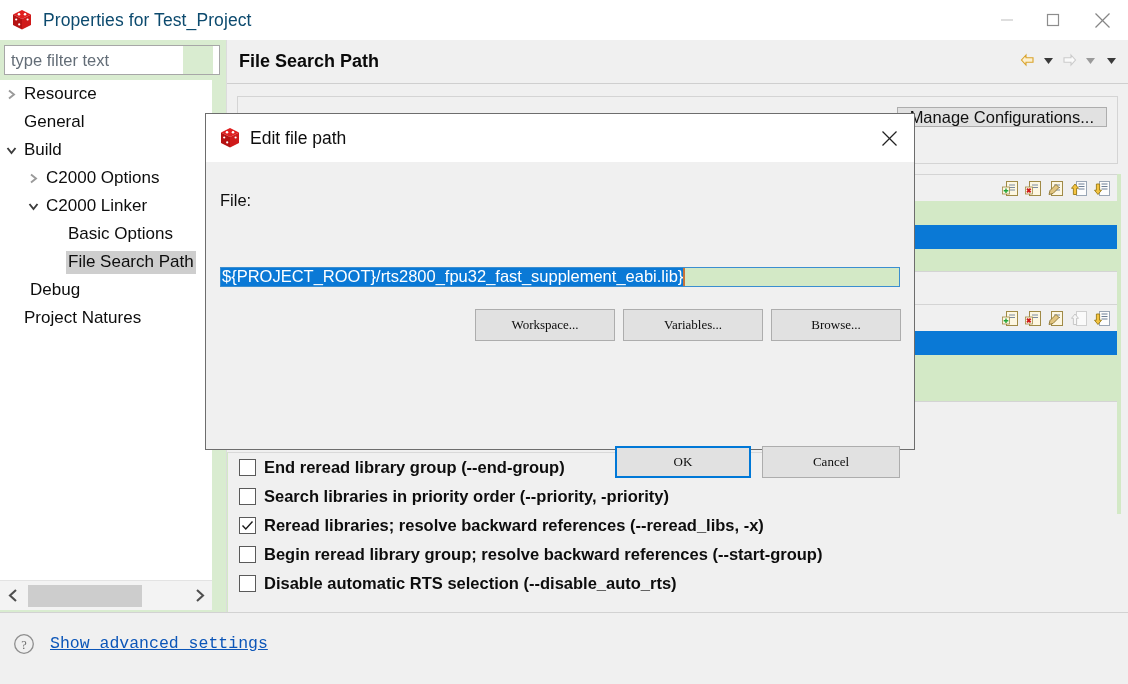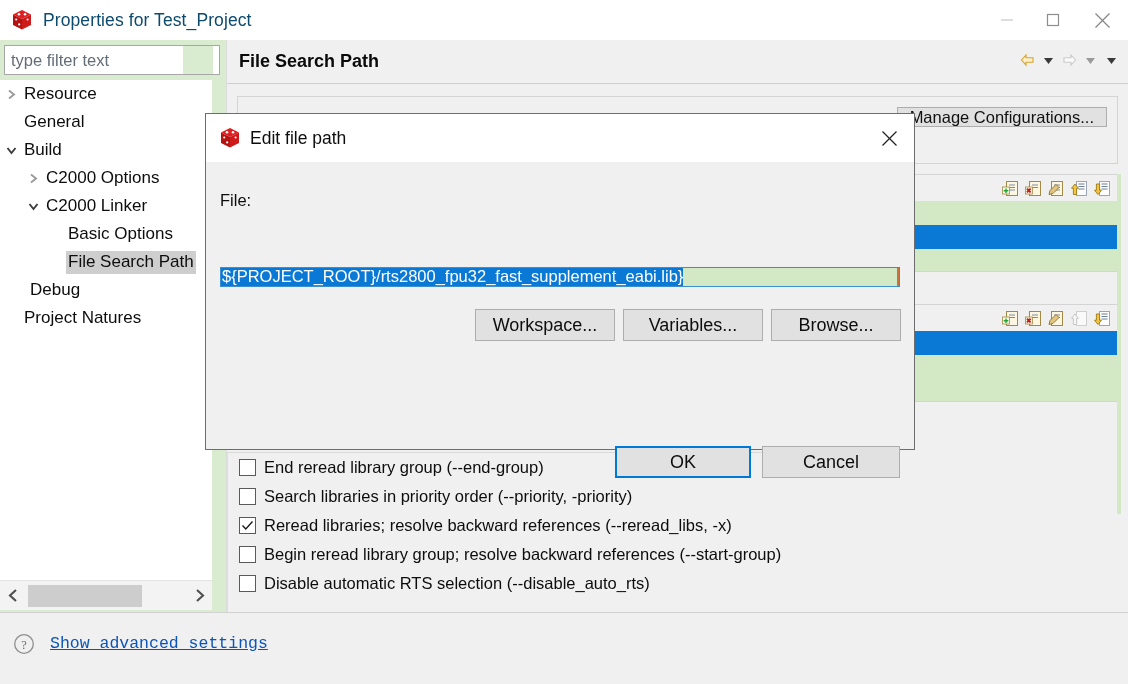--- a/index.html
+++ b/index.html
@@ -201,21 +201,21 @@
   }
   .checkbox {
     width: 17px; height: 17px; flex: 0 0 17px;
     border: 1px solid #5a5a5a;
     background: #ffffff;
     margin-right: 8px;
     display: flex; align-items: center; justify-content: center;
   }
   .checkbox svg { display: block; }
   .opt-label {
-    font-size: 16.5px; color: #0d0d0d; white-space: nowrap;
+    font-size: 16.5px; color: #0d0d0d; white-space: nowrap; font-weight: bold;
   }
 
   
   .green-strip {
     position: absolute; left: 227px; top: 452px;
     width: 6px; height: 160px;
     background: #d3e9c6;
   }
   .green-strip2 {
     position: absolute; left: 890px; top: 134px;
@@ -268,38 +268,37 @@
     position: absolute; left: 14px; top: 29px;
     font-size: 16.5px; color: #0d0d0d;
   }
   .path-field {
     position: absolute; left: 14px; top: 105px;
     width: 680px; height: 20px;
     border: 1px solid #3b8ed0;
     background: #d3e9c6;
     display: flex; align-items: center;
     overflow: hidden;
-    justify-content: space-between;
   }
   .path-sel {
     background: #0a79d6; color: #ffffff;
     font-size: 16.5px;
     padding: 2px 0 3px 1px;
     white-space: nowrap;
     line-height: 21px;
   }
   .path-caret {
     width: 2px; height: 22px; background: #c8743a;
   }
   .dlg-btn {
     position: absolute; height: 32px;
     border: 1px solid #adadad;
     background: #e1e1e1;
-    font-family: Liberation Sans, sans-serif;
-    font-size: 18px; color: #0d0d0d;
+    font-family: Liberation Serif, serif;
+    font-size: 13px; color: #0d0d0d;
     display: flex; align-items: center; justify-content: center;
     white-space: nowrap;
   }
   .dlg-btn.focus { border: 2px solid #0078d7; }
   #ws-btn  { left: 269px; top: 147px; width: 140px; }
   #var-btn { left: 417px; top: 147px; width: 140px; }
   #browse-btn { left: 565px; top: 147px; width: 130px; }
   #ok-btn     { left: 409px; top: 284px; width: 136px; }
   #dlg-cancel-btn { left: 556px; top: 284px; width: 138px; }
 </style>

